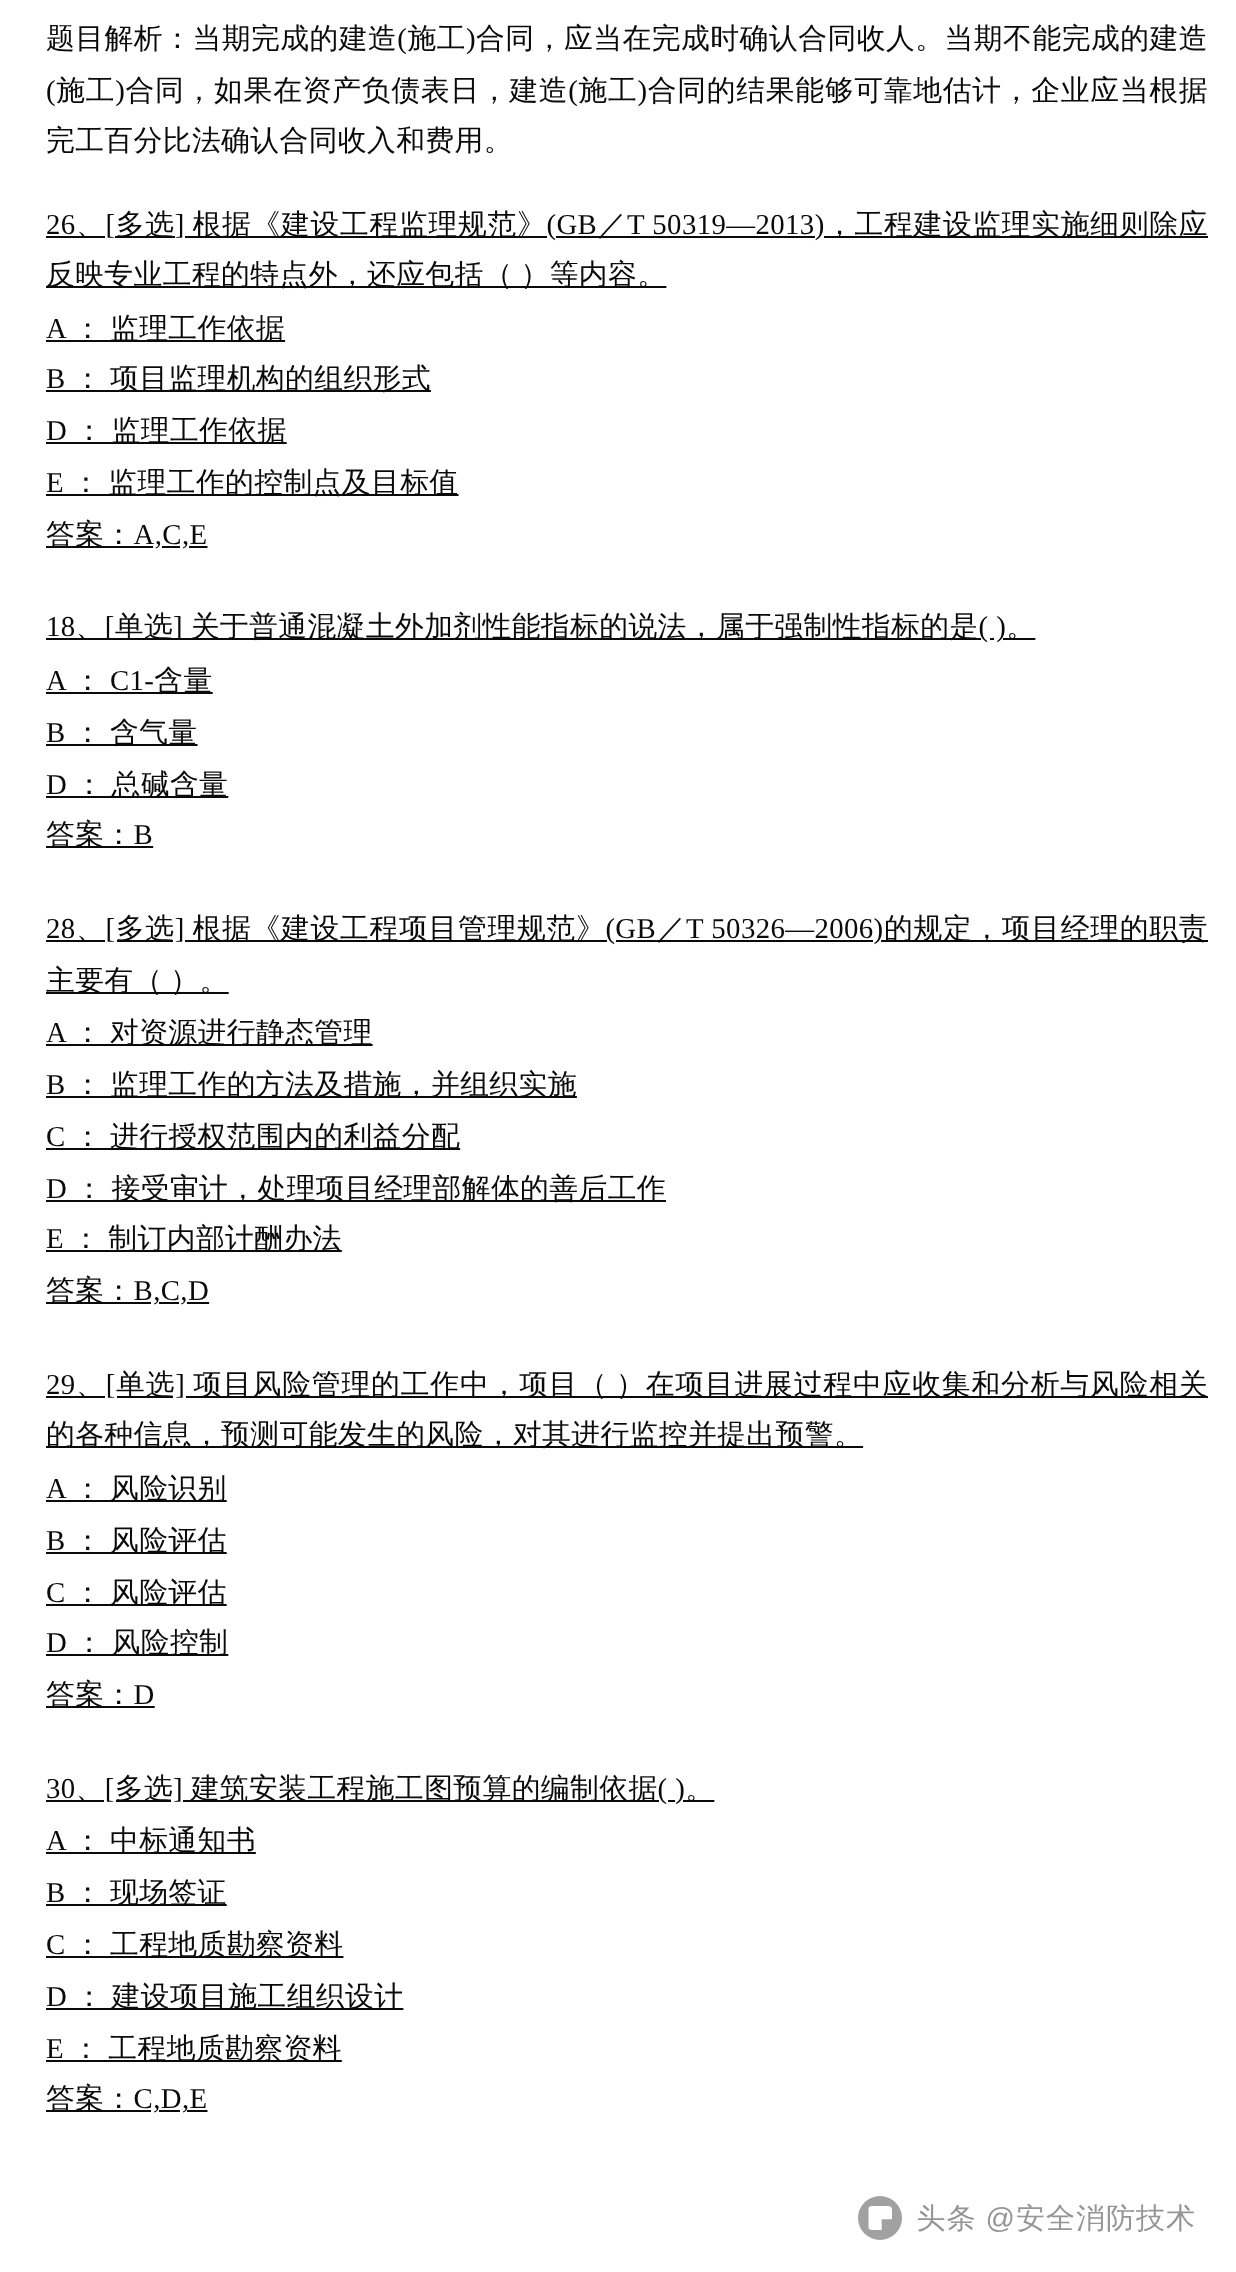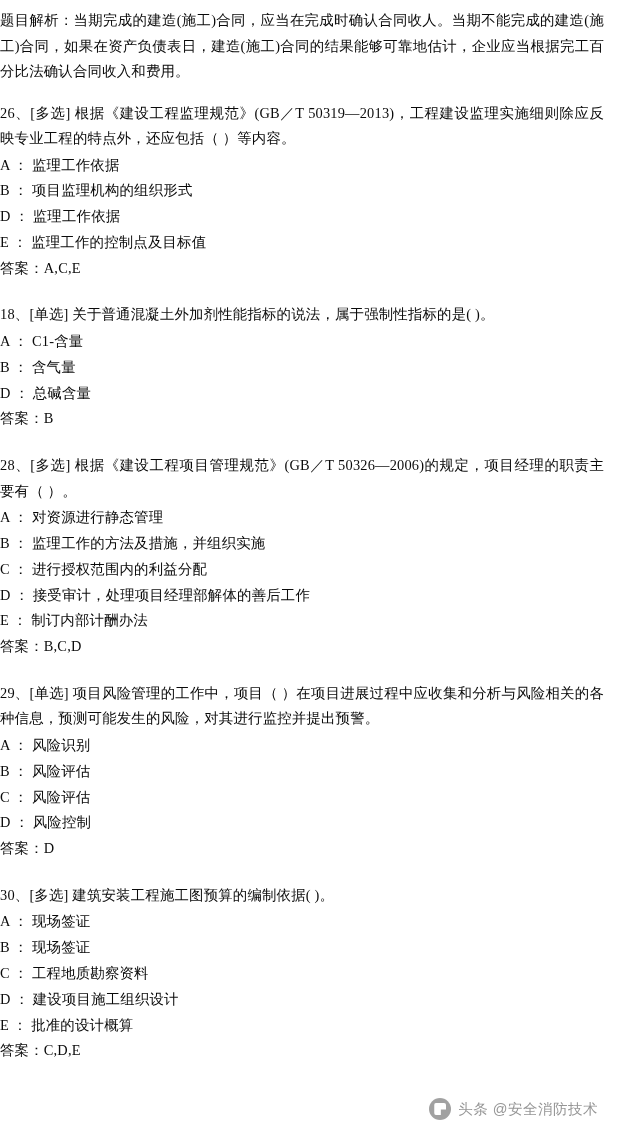--- a/index.html
+++ b/index.html
@@ -12,33 +12,34 @@
     height: 1136px;
     font-family: "Liberation Serif", "DejaVu Serif", serif;
     color: #0a0a0a;
     overflow: hidden;
     position: relative;
   }
   .page {
     width: 618px;
     height: 1136px;
     box-sizing: border-box;
-    padding: 8px 14px 0 0;
+    padding: 8px 14px 0 23px;
     position: relative;
   }
   .analysis {
     font-size: 14.4px;
     line-height: 25.5px;
     text-align: justify;
     text-justify: inter-ideograph;
     letter-spacing: 0.2px;
     margin-bottom: 16px;
   }
   .question-block {
     margin-bottom: 4px;
+    text-decoration: underline;
   }
   .q-stem {
     font-size: 14.4px;
     line-height: 25.5px;
     text-align: justify;
     text-justify: inter-ideograph;
     letter-spacing: 0.2px;
     margin-bottom: 1px;
   }
   .opt {
@@ -136,25 +137,25 @@
     <div class="opt">B ： 风险评估</div>
     <div class="opt">C ： 风险评估</div>
     <div class="opt">D ： 风险控制</div>
     <div class="answer">答案：D</div>
   </div>
 
   <div class="spacer-md"></div>
 
   <div class="question-block">
     <div class="q-stem">30、[多选] 建筑安装工程施工图预算的编制依据(      )。</div>
-    <div class="opt">A ： 现场签证</div>
+    <div class="opt">A ： 中标通知书</div>
     <div class="opt">B ： 现场签证</div>
     <div class="opt">C ： 工程地质勘察资料</div>
     <div class="opt">D ： 建设项目施工组织设计</div>
-    <div class="opt">E ： 批准的设计概算</div>
+    <div class="opt">E ： 工程地质勘察资料</div>
     <div class="answer">答案：C,D,E</div>
   </div>
 
   <div class="watermark">
     <span class="wm-logo"></span>
     <span class="wm-text">头条 @安全消防技术</span>
   </div>
 
 </div>
 

